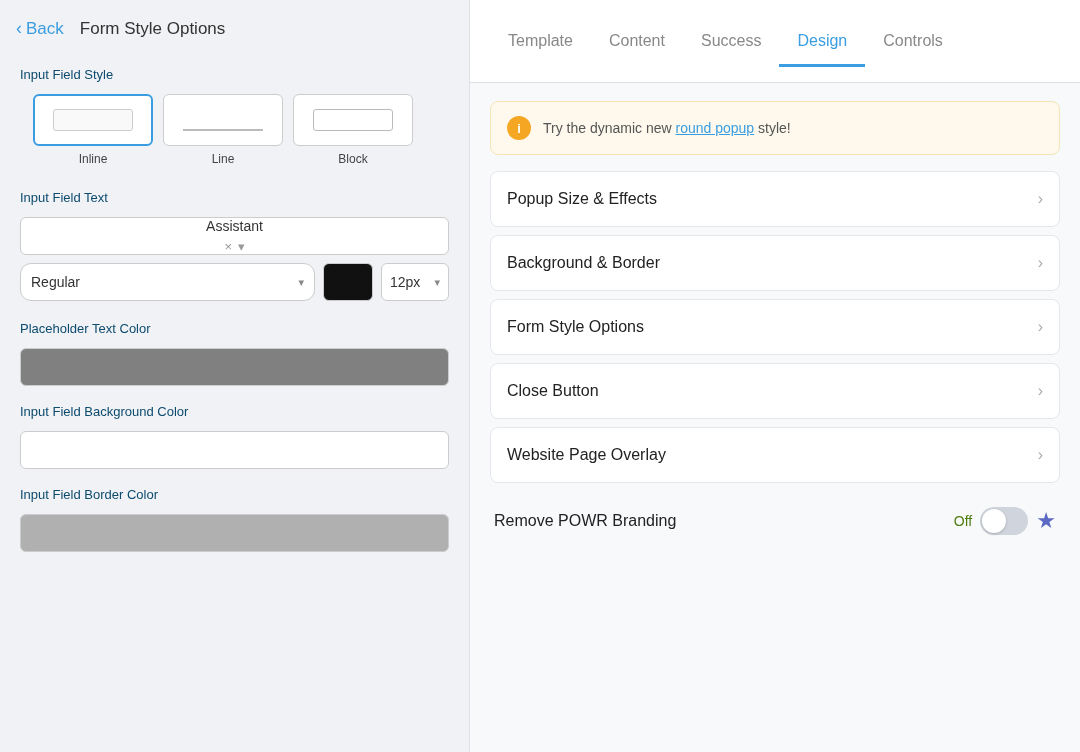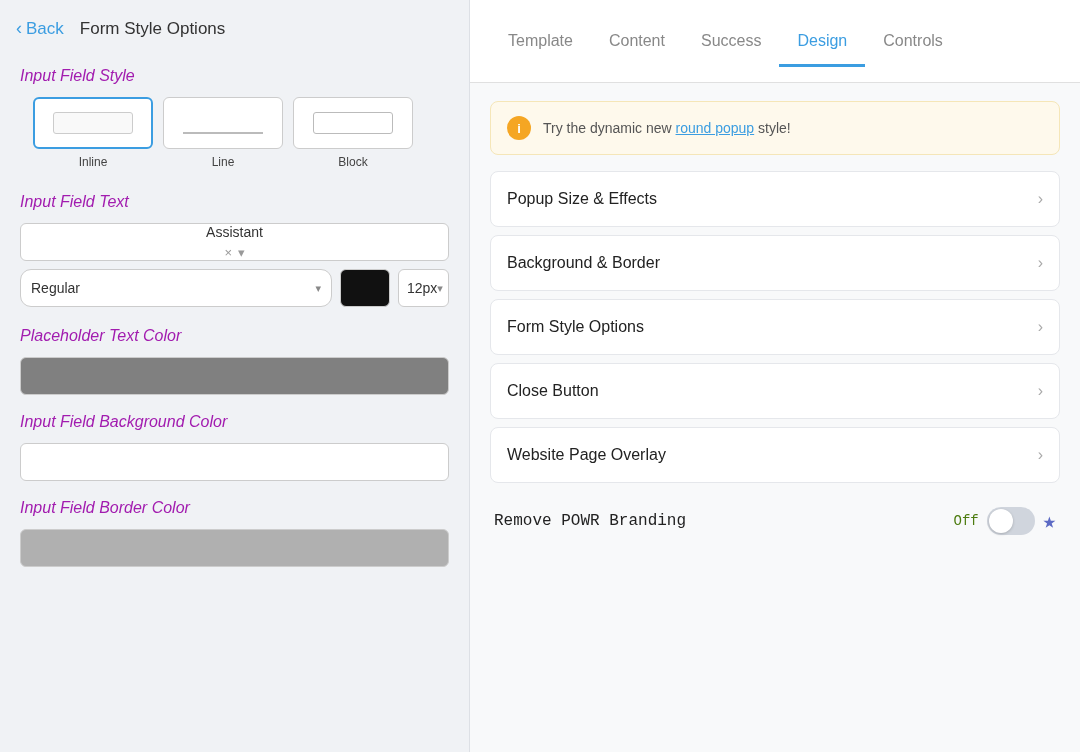--- a/index.html
+++ b/index.html
@@ -52,26 +52,25 @@
       color: #333;
       margin-left: 4px;
     }
 
     .left-content {
       padding: 0 20px 20px 20px;
       flex: 1;
     }
 
     .section-label {
-      font-size: 16px;
+      font-size: 13px;
       font-weight: 500;
-      color: #a21caf;
+      color: #0c4a6e;
       margin-bottom: 12px;
       margin-top: 14px;
-      font-style: italic;
     }
 
     
     .style-options {
       display: flex;
       gap: 10px;
       margin-bottom: 24px;
     }
 
     .style-option {
@@ -185,21 +184,21 @@
     .color-swatch {
       width: 50px;
       height: 38px;
       background: #111;
       border-radius: 6px;
       border: 1px solid #ccc;
       cursor: pointer;
     }
 
     .font-size-select {
-      width: 51px;
+      width: 68px;
       height: 38px;
       border: 1px solid #ccc;
       border-radius: 6px;
       background: white;
       padding: 0 8px;
       font-size: 14px;
       color: #333;
       display: flex;
       align-items: center;
       justify-content: space-between;
@@ -332,21 +331,20 @@
       color: #aaa;
       font-size: 16px;
     }
 
     
     .branding-row {
       display: flex;
       align-items: center;
       justify-content: space-between;
       padding: 16px 4px 0;
-      font-family: Liberation Mono, monospace;
     }
 
     .branding-label {
       font-size: 16px;
       color: #222;
     }
 
     .branding-right {
       display: flex;
       align-items: center;

